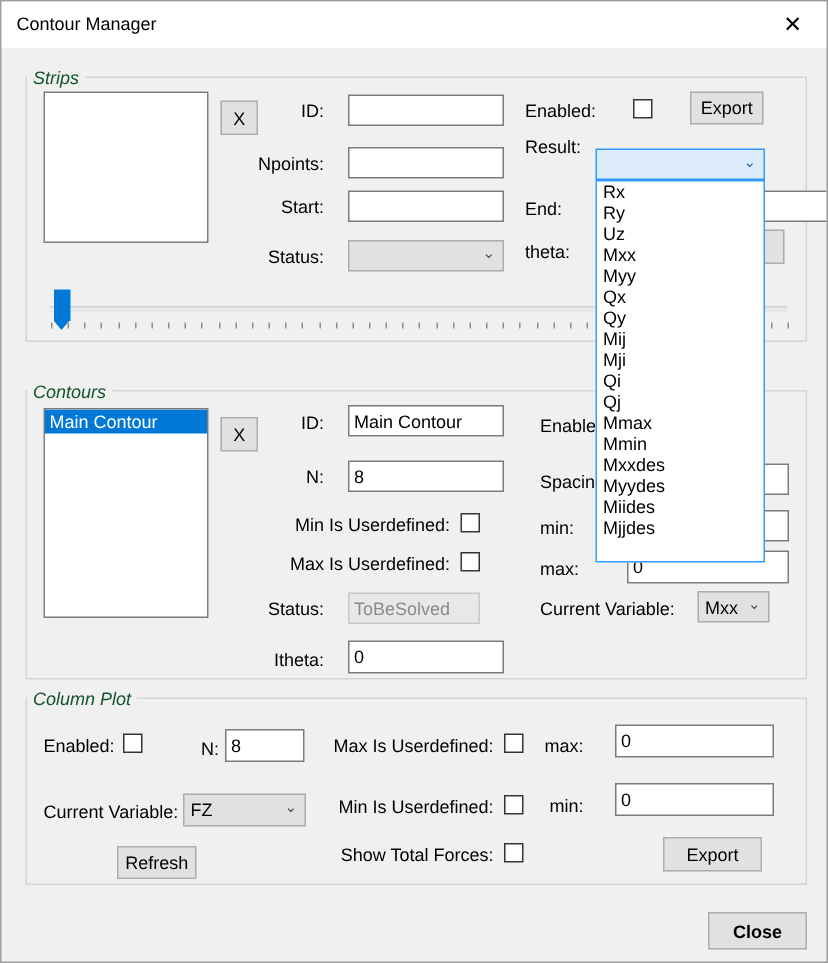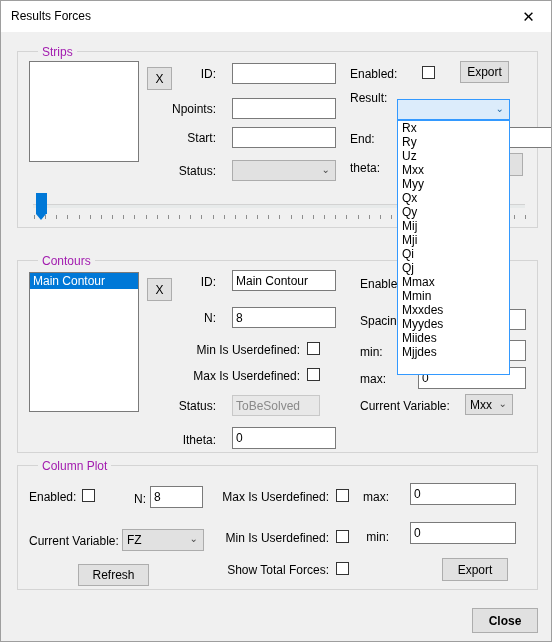--- a/index.html
+++ b/index.html
@@ -53,26 +53,27 @@
 
   
   .group {
     position: absolute;
     border: 1px solid #d4d4d4;
     box-sizing: border-box;
   }
   .group-title {
     position: absolute;
     top: -7px;
-    left: 20px;
+    left: 0;
     background: #f0f0f0;
     padding: 0 4px;
     font-size: 12px;
-    color: #a21caf;
-    white-space: nowrap;
+    color: #14532d;
+    white-space: nowrap;
+    font-style: italic;
   }
 
   
   .lbl {
     position: absolute;
     font-size: 12px;
     color: #000;
     white-space: nowrap;
   }
   .lbl.right { text-align: right; }
@@ -221,21 +222,21 @@
     height: 4px;
     background: #8d8d8d;
   }
 </style>
 </head>
 <body>
 
 <div class="window">
 
   <div class="titlebar">
-    <div class="title-text">Results Forces</div>
+    <div class="title-text">Contour Manager</div>
     <div class="close-x">✕</div>
   </div>
 
   <div class="group" style="left:16px; top:50px; width:521px; height:177px;">
     <div class="group-title">Strips</div>
   </div>
 
   <div class="listbox" style="left:28px; top:60px; width:110px; height:101px;"></div>
   <div class="btn" style="left:146px; top:66px; width:25px; height:23px;">X</div>
 
@@ -393,21 +394,21 @@
 
   <div class="lbl" style="left:133px; top:491px;">N:</div>
   <div class="textbox" style="left:149px; top:485px; width:53px; height:22px;">8</div>
 
   <div class="lbl" style="left:28px; top:533px;">Current Variable:</div>
   <div class="combo" style="left:121px; top:528px; width:82px; height:22px;">
     <span>FZ</span>
     <span class="chev">⌄</span>
   </div>
 
-  <div class="btn" style="left:77px; top:563px; width:71px; height:22px;">Refresh</div>
+  <div class="btn" style="left:77px; top:563px; width:53px; height:22px;">Refresh</div>
 
   <div class="lbl right" style="left:200px; top:489px; width:128px;">Max Is Userdefined:</div>
   <div class="checkbox" style="left:335px; top:488px;"></div>
 
   <div class="lbl right" style="left:200px; top:530px; width:128px;">Min Is Userdefined:</div>
   <div class="checkbox" style="left:335px; top:529px;"></div>
 
   <div class="lbl right" style="left:200px; top:562px; width:128px;">Show Total Forces:</div>
   <div class="checkbox" style="left:335px; top:561px;"></div>
 

